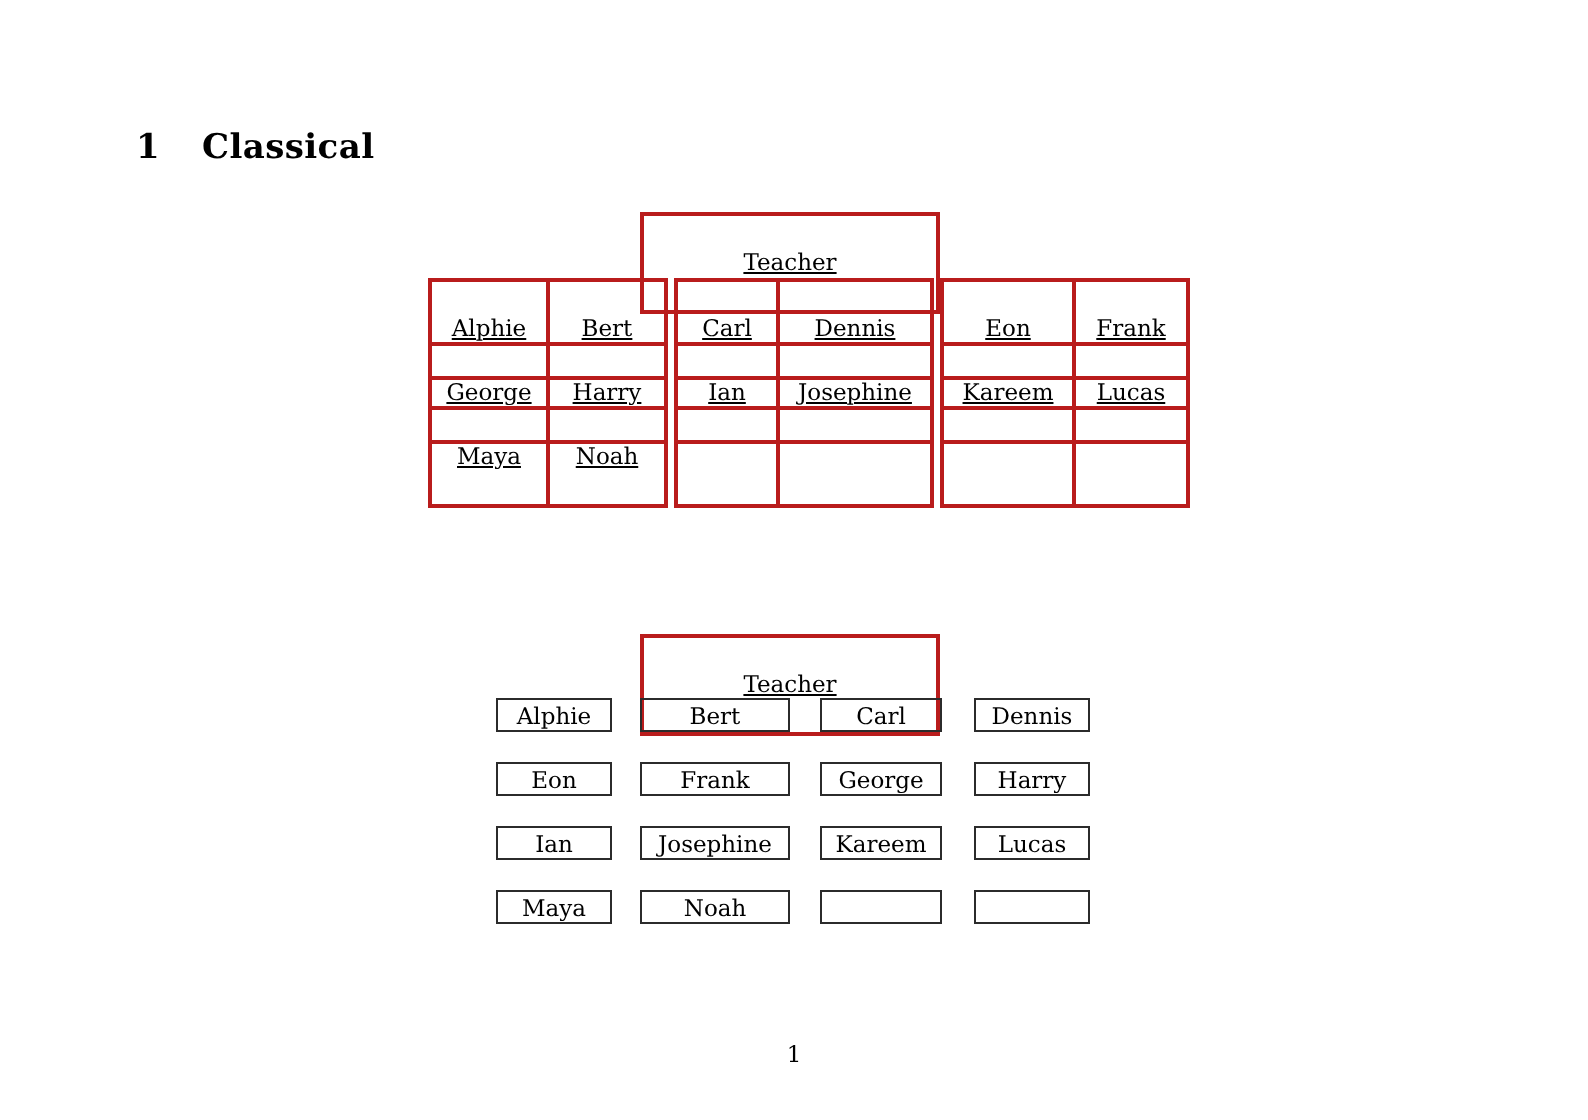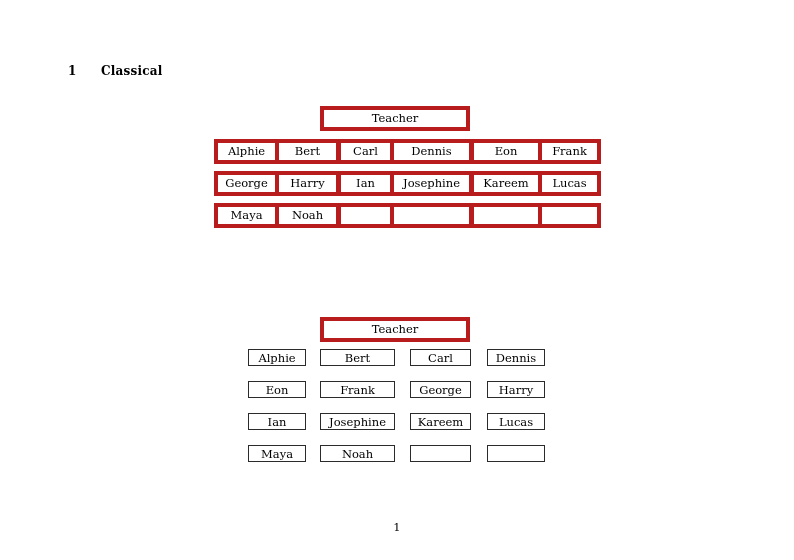--- a/index.html
+++ b/index.html
@@ -18,21 +18,21 @@
   .page {
     position: relative;
     width: 794px;
     height: 560px;
   }
 
   
   .section-heading {
     position: absolute;
     left: 68px;
-    font-size: 12px;
+    font-size: 17px;
     font-weight: bold;
     letter-spacing: 0.2px;
     white-space: nowrap;
     color: #000;
   }
   .section-heading .num {
     display: inline-block;
     width: 33px;
   }
   #sec1-heading { top: 64px; }
@@ -40,28 +40,29 @@
 
   
   .tbl {
     position: absolute;
     border-collapse: collapse;
     table-layout: fixed;
     font-size: 11.5px;
     color: #000;
   }
   .tbl td {
-    border: 4px solid #b91c1c;
+    border: 2px solid #b91c1c;
     height: 17px;
     line-height: 17px;
     text-align: center;
     vertical-align: middle;
-    padding: 0 2px;
+    padding: 15px 2px;
     white-space: nowrap;
     overflow: hidden;
+    text-decoration: underline;
   }
 
   
   .teacher-tbl { left: 320px; width: 150px; }
   #sec1-teacher { top: 106px; }
   #sec2-teacher { top: 317px; }
 
   
   .grp { position: absolute; }
   #s1-g1 { left: 214px; width: 106px; }

